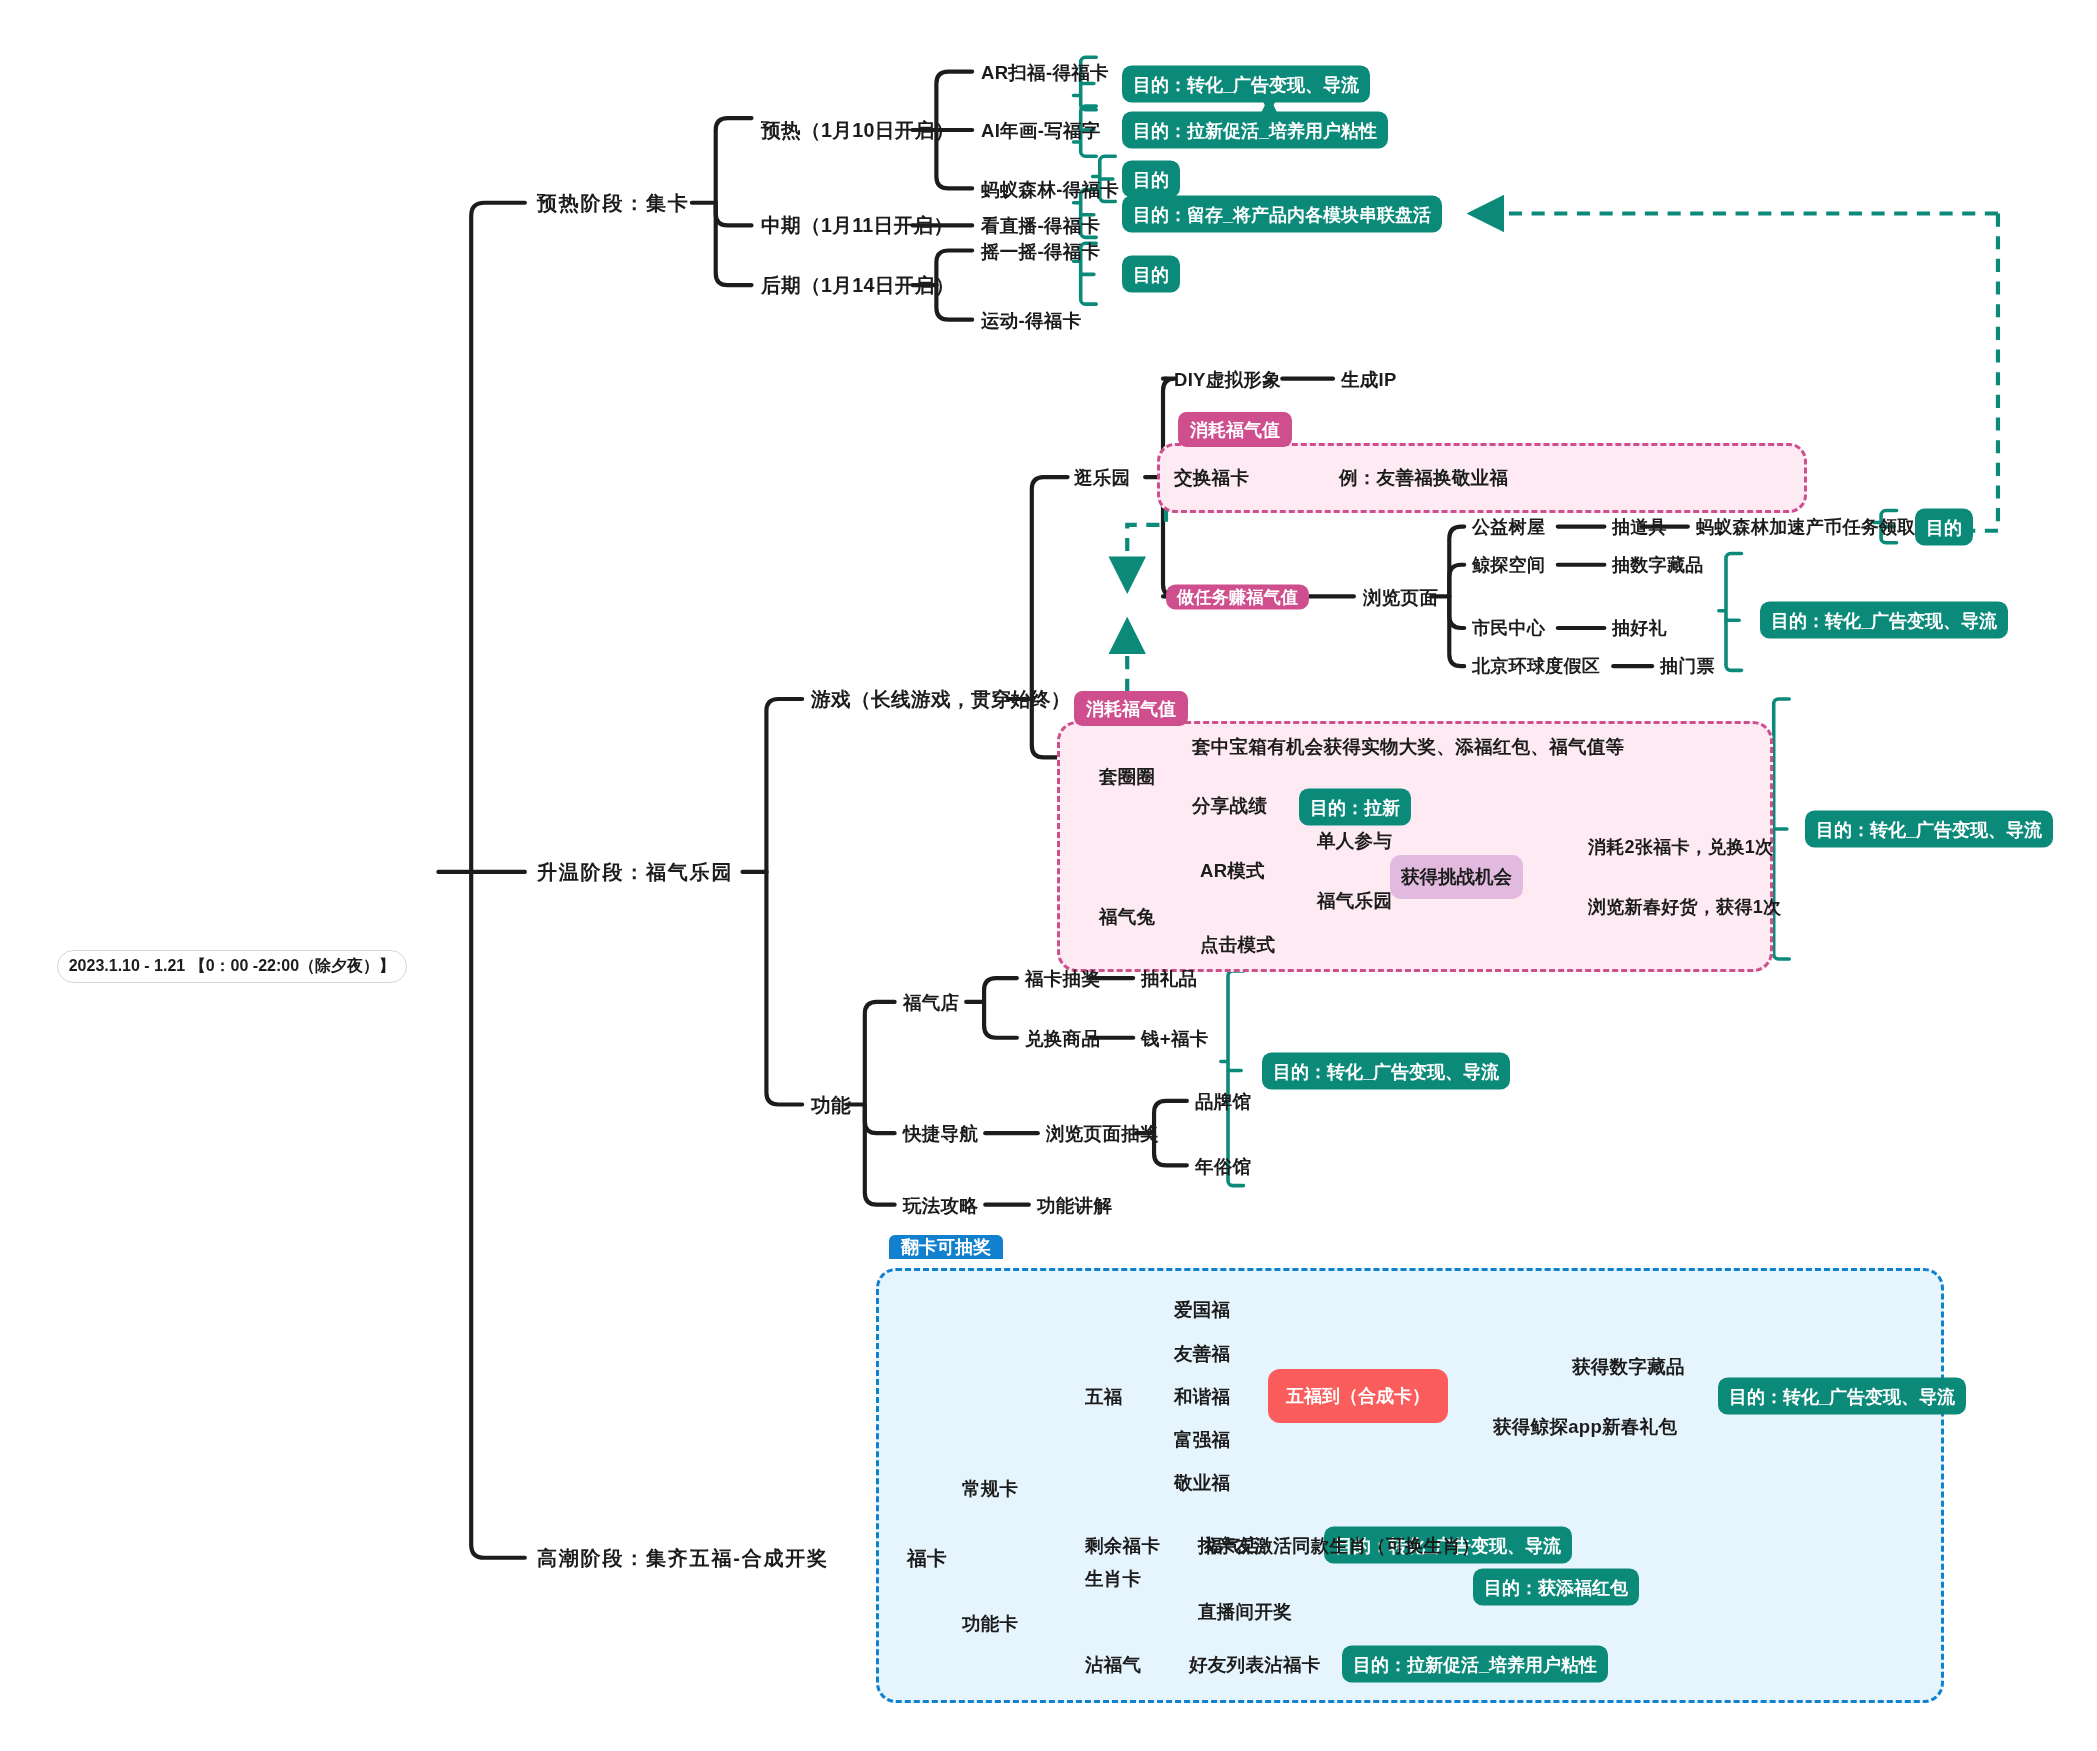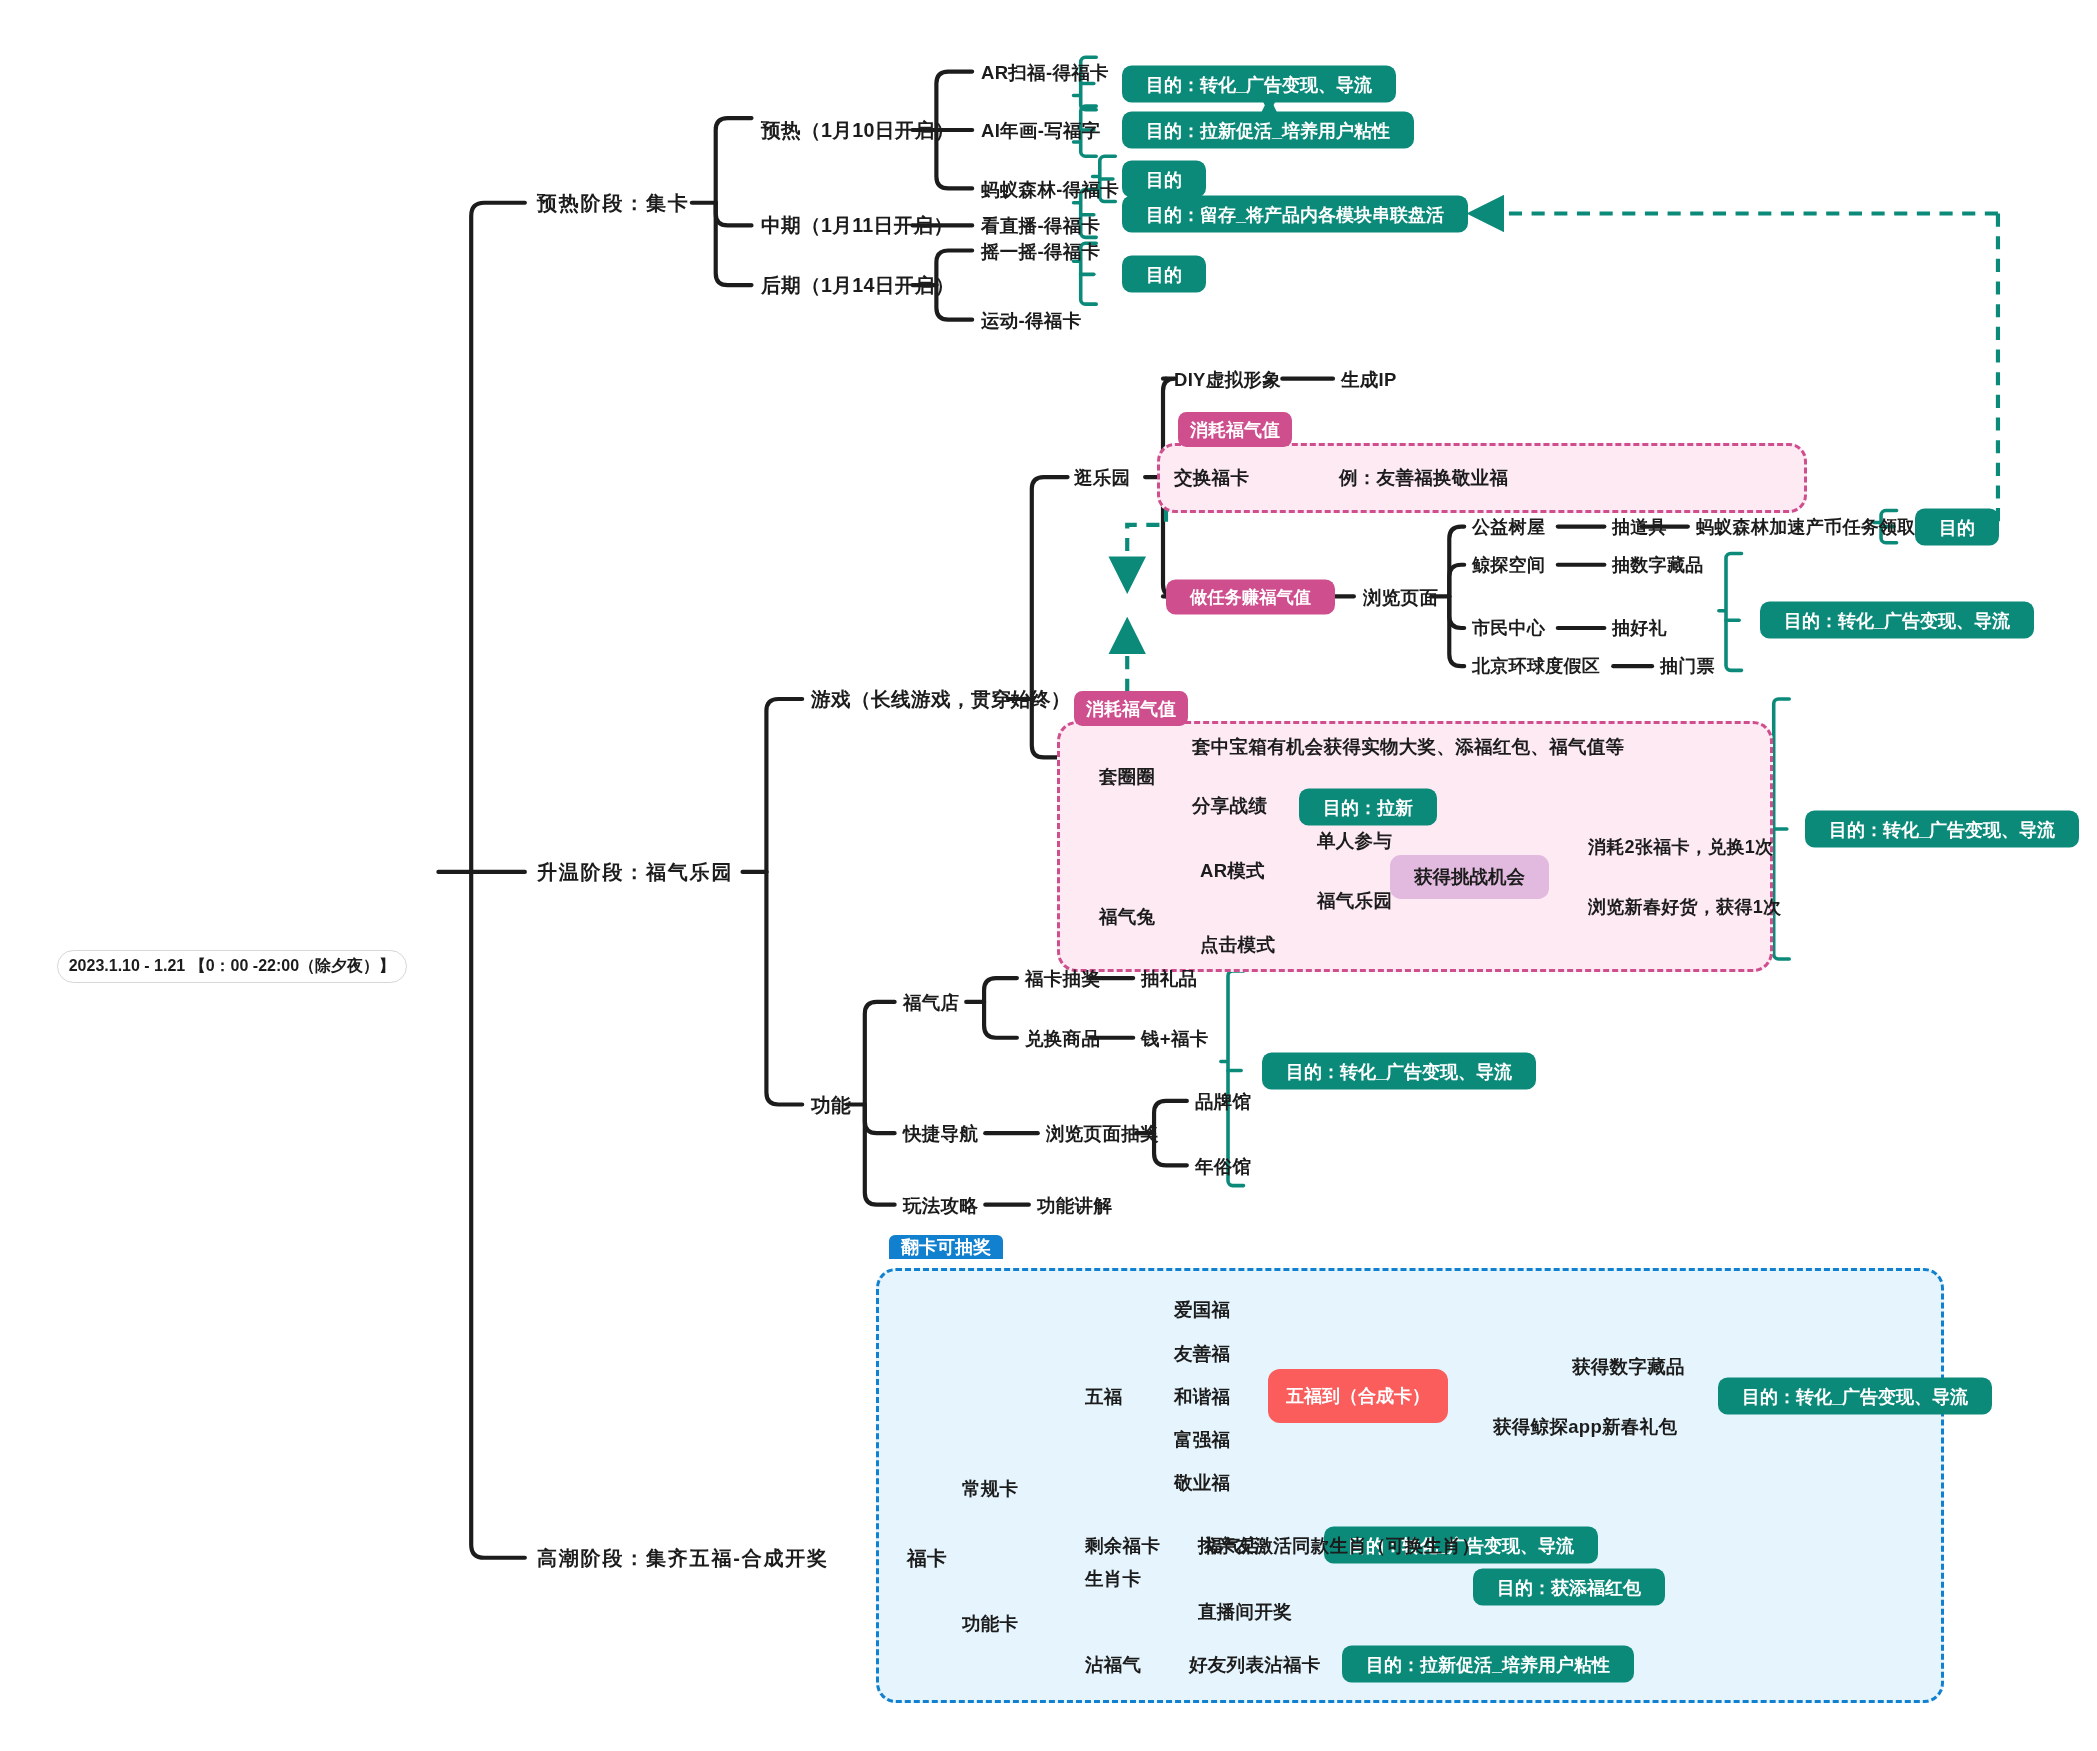--- a/index.html
+++ b/index.html
@@ -17,24 +17,24 @@
   .root{position:absolute;left:57px;top:808px;width:382px;height:128px;
         background:#3b4aae;border:4.2px solid #111;border-radius:15.5px;
         display:flex;align-items:center;justify-content:center;box-sizing:border-box;}
   .root-txt{color:#fff;font-size:36px;font-weight:bold;line-height:1.25;text-align:center;letter-spacing:1.2px;}
   .root-sub{position:absolute;left:57px;top:950px;height:33px;
         border:1.2px solid #d6d6d6;border-radius:16.7px;background:#fff;
         display:flex;align-items:center;padding:0 10.7px;box-sizing:border-box;
         font-size:16px;font-weight:bold;color:#1c1c1c;white-space:nowrap;}
 
   .badge{position:absolute;transform:translateY(-50%);border-radius:9.5px;
-        display:flex;align-items:center;padding:0 24px;box-sizing:border-box;
+        display:flex;align-items:center;padding:0 11px;box-sizing:border-box;
         font-size:18px;font-weight:bold;white-space:nowrap;line-height:1;}
   .b-teal{background:#0b8a7a;color:#fff;height:37px;}
-  .b-pink{background:#ce4e8e;color:#fff;height:35px;font-size:17.3px;}
+  .b-pink{background:#ce4e8e;color:#fff;height:25px;font-size:17.3px;}
   .b-purple{background:#e2badf;color:#1c1c1c;height:44px;font-size:18.5px;border-radius:10.7px;}
   .b-red{background:#fb5d5d;color:#fff;height:54px;font-size:18px;border-radius:12px;padding:0 18px;}
 
   .region{position:absolute;box-sizing:border-box;}
   .r-pink-sm{border:3px dashed #ce4e8e;background:#fdeaf3;border-radius:18px;}
   .r-pink-lg{border:3px dashed #ce4e8e;background:#fdeaf3;border-radius:20px;}
   .r-blue{border:3.6px dashed #1180ce;background:#e6f5fd;border-radius:20px;}
 
   .tag{position:absolute;border-radius:7.2px 7.2px 0 0;display:flex;align-items:center;
        padding:12px 12px;box-sizing:border-box;font-weight:bold;color:#fff;white-space:nowrap;}

